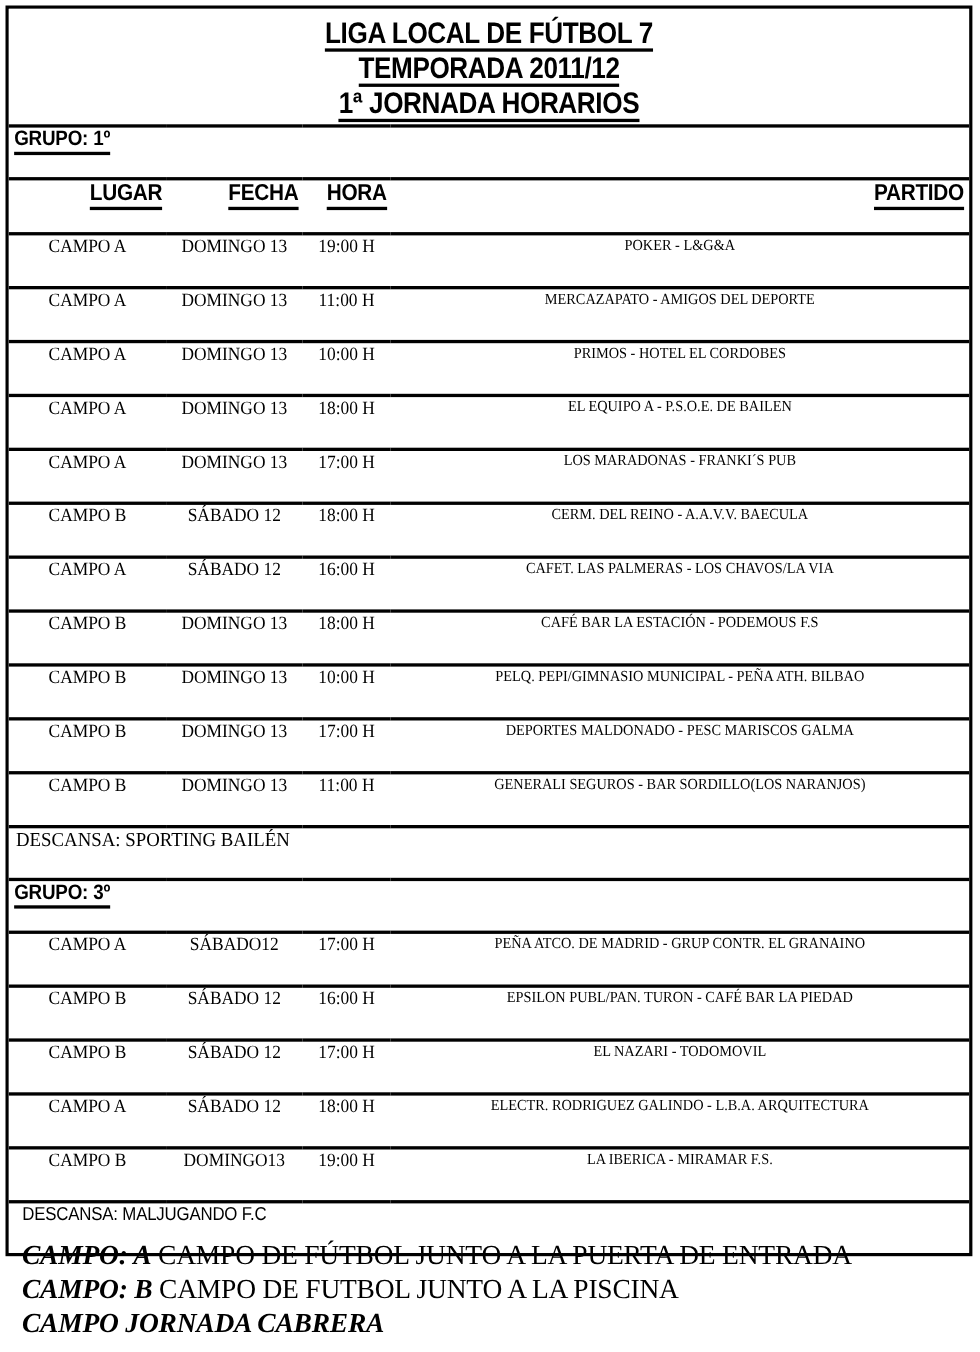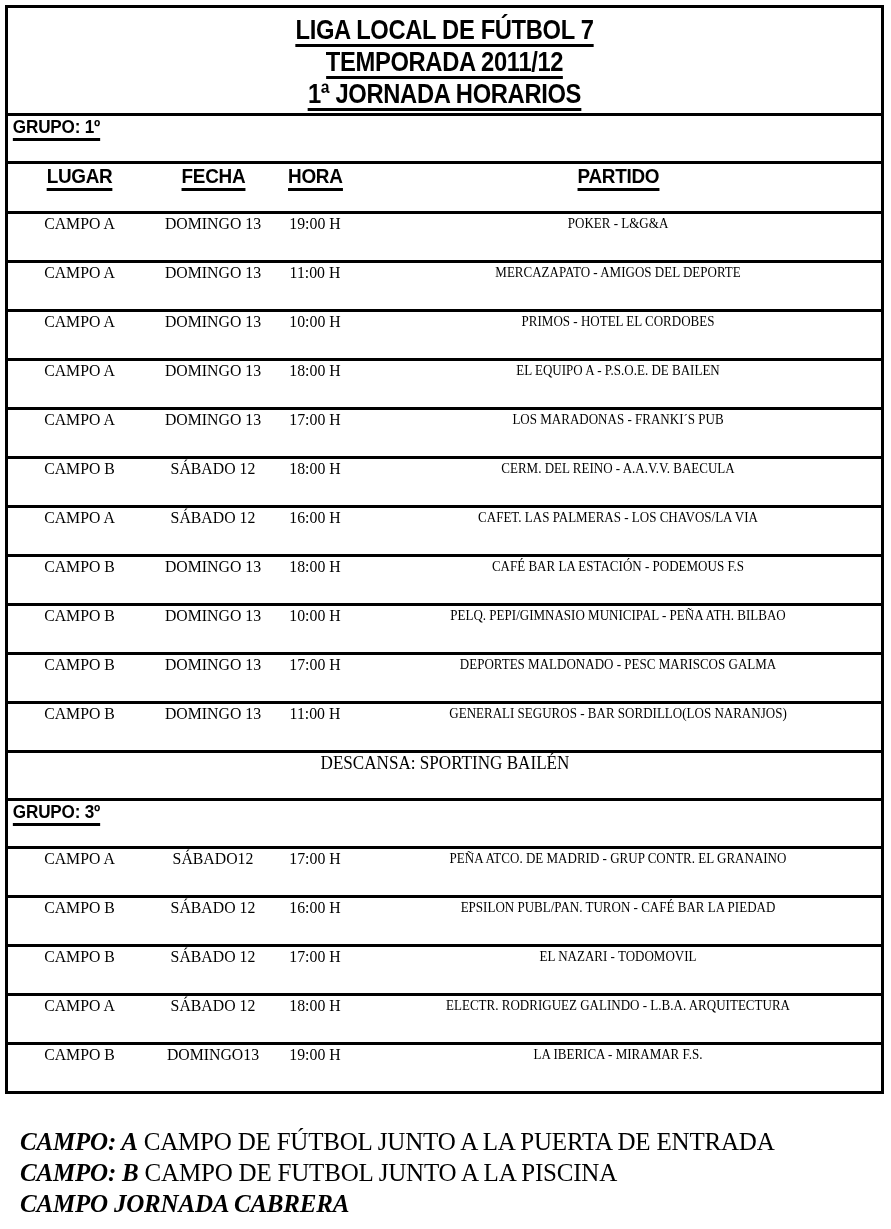--- a/index.html
+++ b/index.html
@@ -99,21 +99,21 @@
     display: inline-block;
     border-bottom: 3px solid #000;
     letter-spacing: -0.2px;
     transform: scaleX(0.9);
     transform-origin: center;
   }
 
   
   .hdr-cell {
     height: 47px;
-    text-align: center;
+    text-align: right;
     vertical-align: middle;
   }
   .hdr-text {
     font-family: "Liberation Sans", sans-serif;
     font-weight: bold;
     font-size: 21px;
     line-height: 24px;
     display: inline-block;
     border-bottom: 3px solid #000;
     letter-spacing: -0.3px;
@@ -136,21 +136,20 @@
     white-space: nowrap;
   }
   .v-top    { padding-top: 5px; }
   .v-mid    { padding-top: 16px; }
   .v-low    { padding-top: 24px; }
   .p-top    { padding-top: 5px; font-size: 14px; }
 
   
   .descansa-cell {
     height: 45px;
-    text-align: center;
     vertical-align: top;
     padding-top: 8px;
   }
   .descansa-serif {
     font-family: "Liberation Serif", serif;
     font-size: 18px;
     line-height: 20px;
     display: inline-block;
     transform: scaleX(0.95);
     transform-origin: center;
@@ -464,20 +463,25 @@
               <span class="t">DOMINGO13</span>
             </td>
           <td class="cell sep-r v-mid">
               <span class="t">19:00 H</span>
             </td>
           <td class="cell p-top">
               <span class="t">LA IBERICA  -  MIRAMAR F.S.</span>
             </td>
         </tr>
 
+        <tr class="rule">
+          <td class="descansa-cell" colspan="4">
+            <span class="descansa-sans">DESCANSA: MALJUGANDO F.C</span>
+          </td>
+        </tr>
 
       </tbody>
     </table>
   </div>
 
   <div class="notes">
     <div class="note-line"><span class="lead">CAMPO: A</span><span class="tail"> CAMPO DE FÚTBOL JUNTO A LA PUERTA DE ENTRADA</span></div>
     <div class="note-line"><span class="lead">CAMPO: B</span><span class="tail"> CAMPO DE FUTBOL JUNTO A LA PISCINA</span></div>
     <div class="note-line all-bold">CAMPO JORNADA CABRERA</div>
   </div>

